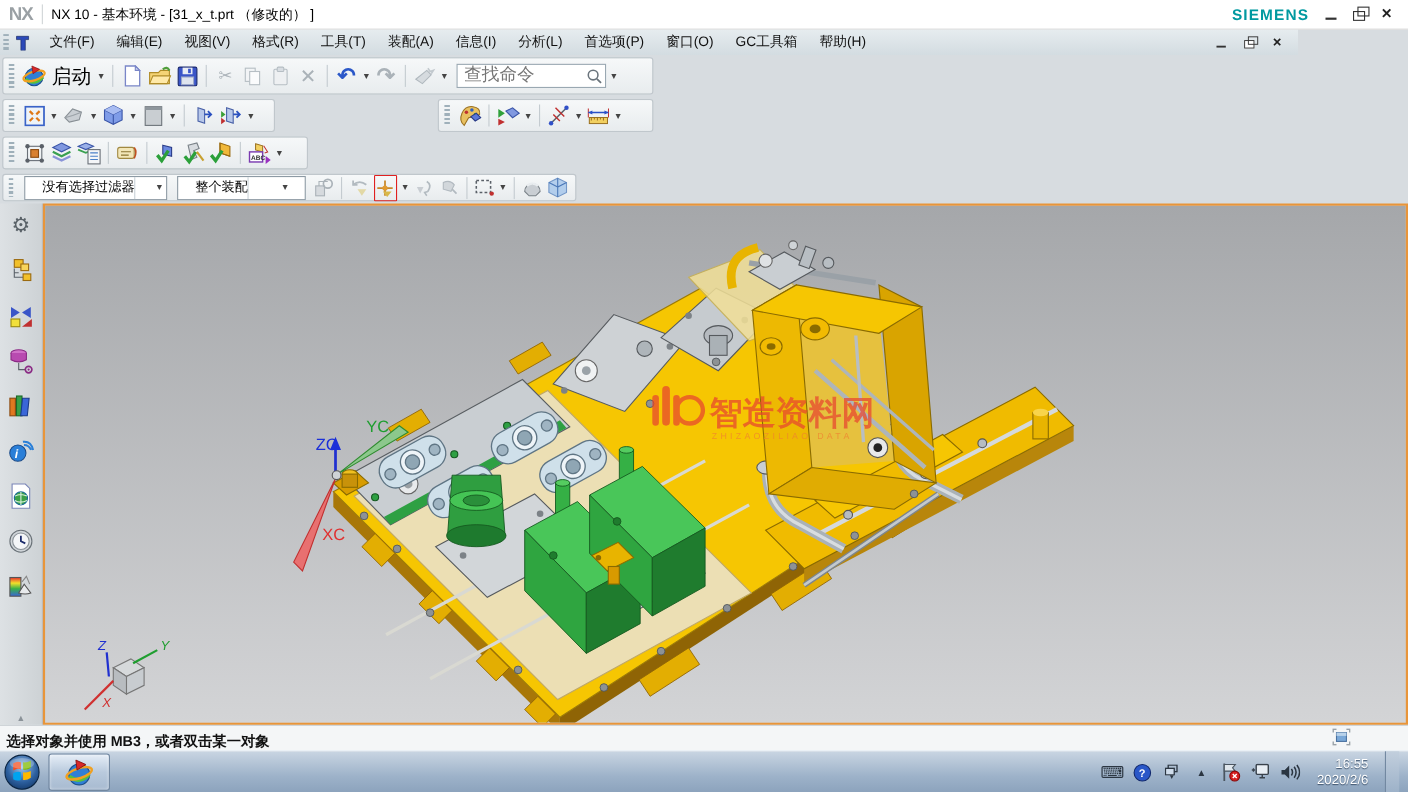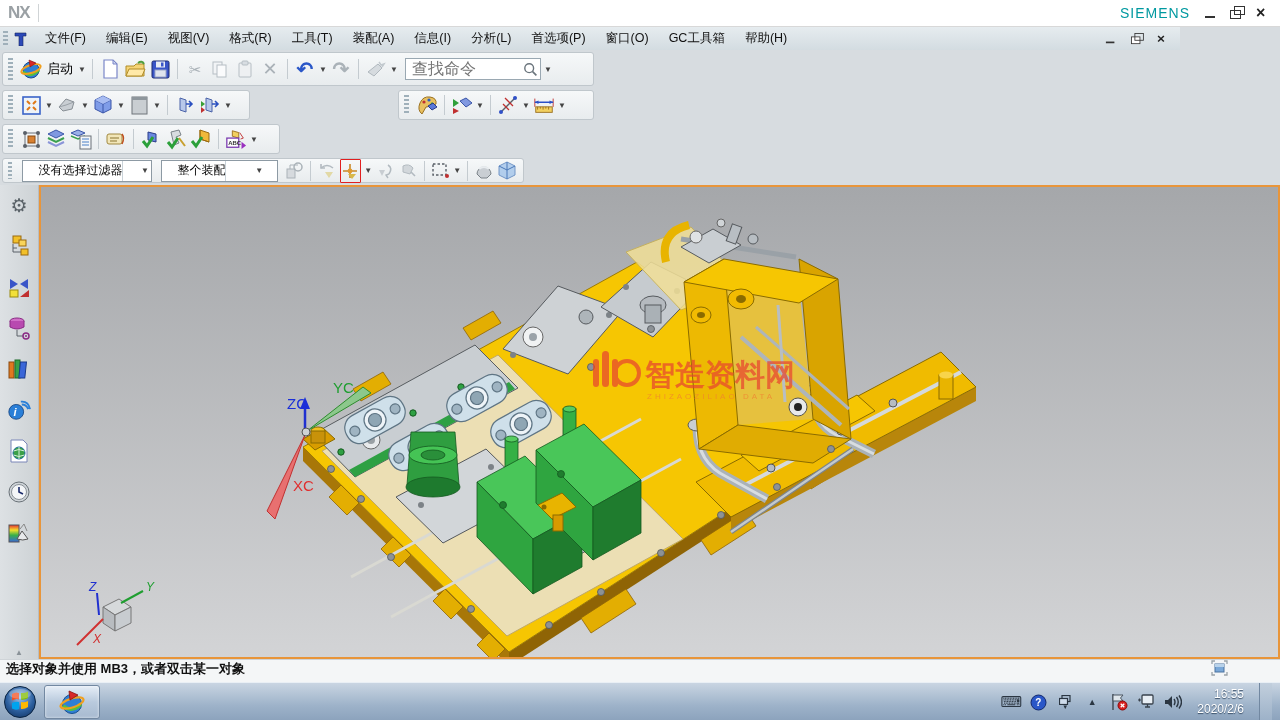--- a/index.html
+++ b/index.html
@@ -5,21 +5,21 @@
   html,body{margin:0;padding:0;}
   body{width:1280px;height:720px;overflow:hidden;font-family:"Liberation Sans",sans-serif;background:#d7dce0;-webkit-font-smoothing:antialiased;}
   .root{position:relative;width:1280px;height:720px;}
 
   
   .titlebar{position:absolute;top:0;left:0;width:1280px;height:26px;background:#ffffff;border-bottom:1px solid #d8d8d8;display:flex;align-items:center;}
   .nx-logo{font-weight:bold;font-size:17px;color:#9aa0a4;letter-spacing:-1px;padding:0 8px 0 8px;}
   .tb-sep{width:1px;height:18px;background:#d0d4d6;margin-right:8px;}
   .title-text{font-size:12.5px;color:#000;flex:0 1 auto;white-space:nowrap;}
   .title-right{margin-left:auto;display:flex;align-items:center;gap:14px;padding-right:10px;}
-  .brand{color:#0099a0;font-weight:normal;font-size:14px;letter-spacing:1px;}
+  .brand{color:#0099a0;font-weight:bold;font-size:14px;letter-spacing:1px;}
   .winbtns{display:flex;align-items:center;gap:12px;}
   .wb{width:14px;height:12px;position:relative;cursor:default;}
   .wb-min::after{content:"";position:absolute;left:1px;bottom:1px;width:10px;height:2px;background:#333;}
   .wb-res::before{content:"";position:absolute;left:0;bottom:0;width:9px;height:7px;border:1.5px solid #333;background:#fff;}
   .wb-res::after{content:"";position:absolute;left:4px;bottom:4px;width:9px;height:7px;border:1.5px solid #333;}
   .wb-close{font-size:16px;line-height:12px;font-weight:bold;color:#222;}
   .winbtns.small .wb{transform:scale(.85);}
 
   
   .menubar{position:absolute;top:27px;left:0;width:1180px;height:23px;background:linear-gradient(#e6ecef,#d3dce1);display:flex;align-items:center;font-size:12.5px;color:#111;}
@@ -35,39 +35,39 @@
   .row3{top:122px;height:34px;}
   .rowsel{top:156px;height:29px;}
   .tgroup{position:absolute;top:2px;bottom:2px;background:linear-gradient(#f6f8f9,#e8ecee);border:1px solid #c0c7cc;border-radius:3px;display:flex;align-items:center;padding:0 6px 0 2px;gap:3px;}
   .tgroup .grip{height:70%;}
   .tbi{width:22px;height:22px;display:flex;align-items:center;justify-content:center;border-radius:2px;}
   .tbi svg{display:block;}
   .tsep{width:1px;height:20px;background:#c4cbd0;margin:0 3px;}
   .dd{font-size:8px;color:#444;width:8px;text-align:center;}
   .glyph{font-size:15px;line-height:1;}
   .gray{color:#aab2b8;}
-  .start-label{font-size:13px;margin:0 2px;}
+  .start-label{font-size:18px;margin:0 2px;}
   .findbox{display:flex;align-items:center;background:#fff;border:1px solid #9aa8b2;height:20px;width:128px;padding:0 2px 0 4px;margin-left:4px;}
   .findbox input{border:none;outline:none;flex:1;font-size:16px;width:90px;font-family:"Liberation Sans",sans-serif;background:transparent;}
   .combo{display:flex;align-items:center;background:#fff;border:1px solid #8d9aa4;height:20px;width:128px;margin:0 3px;font-size:12px;}
   .combo span{flex:1;padding-left:15px;white-space:nowrap;}
   .combo .dd{border-left:1px solid #c9d2d8;height:100%;display:flex;align-items:center;justify-content:center;width:15px;}
   .red-high{border:1px solid #e02020;border-radius:1px;}
 
   
   .main{position:absolute;top:185px;left:0;width:1280px;height:474px;display:flex;}
   .sidebar{width:38px;background:linear-gradient(90deg,#dde1e4,#cdd2d5);border-right:1px solid #b7bdc2;display:flex;flex-direction:column;align-items:center;padding-top:8px;gap:17px;position:relative;}
   .sbi{width:24px;height:24px;display:flex;align-items:center;justify-content:center;}
   .sb-bottom{position:absolute;bottom:2px;left:0;right:0;text-align:center;font-size:8px;color:#8a9298;}
   .viewport{position:relative;flex:1;border:2px solid #e8953a;background:linear-gradient(#a5a7aa,#d3d4d6);overflow:hidden;}
   .viewport svg.scene{position:absolute;inset:0;}
   .view-status{position:absolute;left:4px;bottom:4px;font-size:13px;color:#e07820;white-space:nowrap;}
 
   
-  .statusbar{position:absolute;top:659px;left:0;width:1280px;height:23px;background:#f4f6f7;border-top:1px solid #cfd4d8;display:flex;align-items:flex-start;}
+  .statusbar{position:absolute;top:659px;left:0;width:1280px;height:23px;background:#f4f6f7;border-top:1px solid #cfd4d8;display:flex;align-items:flex-end;}
   .status-msg{font-size:13px;font-weight:bold;color:#111;padding-left:6px;flex:1;}
   .status-right{padding-right:52px;}
 
   
   .taskbar{position:absolute;top:682px;left:0;width:1280px;height:38px;background:linear-gradient(#c9d5e2,#9db2c9 60%,#8ba2bc);border-top:1px solid #e9eff5;display:flex;align-items:center;}
   .start-orb{width:36px;height:34px;margin-left:2px;display:flex;align-items:center;justify-content:center;}
   .task-btn{width:54px;height:32px;margin-left:6px;border:1px solid #7288a1;border-radius:3px;background:linear-gradient(#e6eef7,#b9cadd 50%,#a7bad0);box-shadow:inset 0 0 3px #ffffffaa;display:flex;align-items:center;justify-content:center;}
   .tray{margin-left:auto;display:flex;align-items:center;gap:9px;padding-right:8px;color:#1c2a3a;}
   .tray .ti{display:flex;align-items:center;justify-content:center;width:18px;height:18px;}
   .clock{font-size:12px;color:#fff;text-shadow:0 1px 1px #3a4f68;text-align:right;line-height:15px;padding:0 6px;}
@@ -75,20 +75,21 @@
   .glyph-k{font-size:15px;color:#2b3642;}
 </style>
 </head>
 <body>
 
 <div class="root">
 
   <div class="titlebar">
     <span class="nx-logo">NX</span>
     <span class="tb-sep"></span>
+    <span class="title-text">NX 10 - 基本环境 - [31_x_t.prt （修改的） ]</span>
     <div class="title-right">
       <span class="brand">SIEMENS</span>
       <div class="winbtns">
         <span class="wb wb-min"></span>
         <span class="wb wb-res"></span>
         <span class="wb wb-close">×</span>
       </div>
     </div>
   </div>
 

